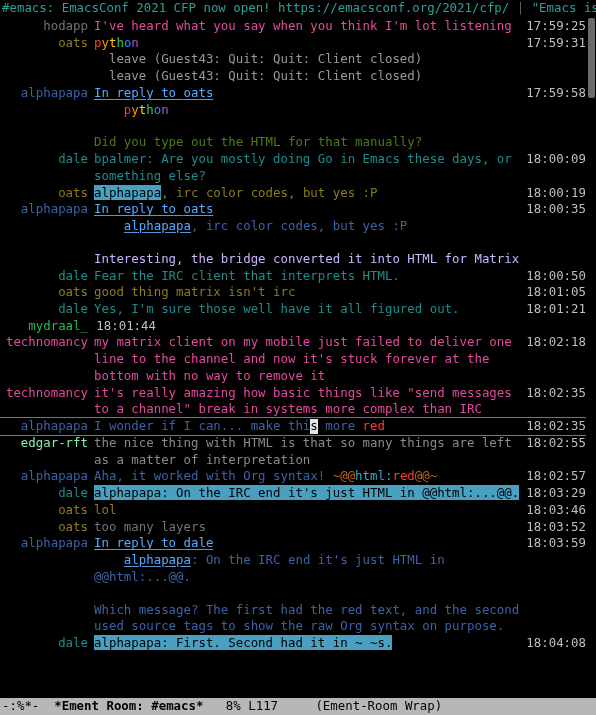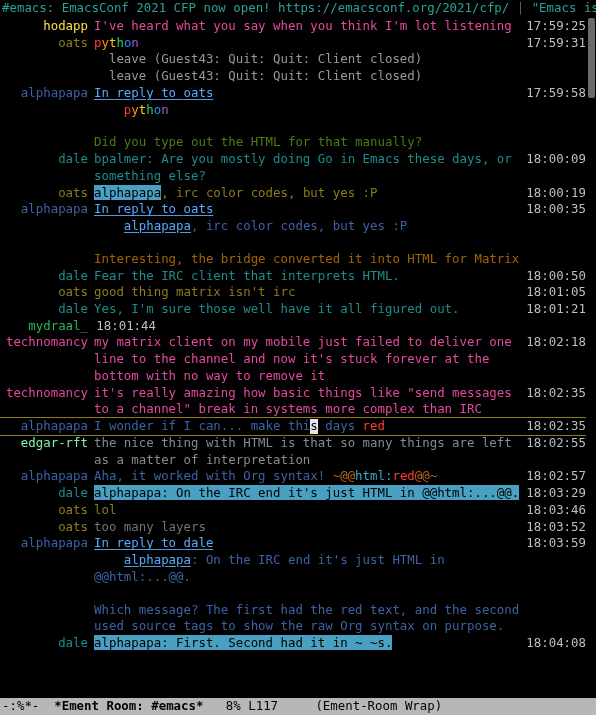--- a/index.html
+++ b/index.html
@@ -107,21 +107,21 @@
 </head>
 <body>
 
 <div class="app">
   <div class="header">
     <span>#emacs</span><span>: EmacsConf 2021 CFP now open! https://emacsconf.org/2021/cfp/ </span><span class="divider">|</span><span> "Emacs is a co</span>
   </div>
 
   <div class="content" id="content">
       <div class="msg">
-        <div class="nick-col" style="color:#fde047">hodapp</div>
+        <div class="nick-col" style="color:#737373">hodapp</div>
         <div class="body-col"><span style="color:#e34a9f">I've heard what you say when you think I'm lot listening</span></div>
         <div class="ts-col">17:59:25</div>
       </div>
       <div class="msg">
         <div class="nick-col" style="color:#8e7b1b">oats</div>
         <div class="body-col"><span class="rainbow"><span class="r1">p</span><span class="r2">y</span><span class="r3">t</span><span class="r4">h</span><span class="r5">o</span><span class="r6">n</span></span></div>
         <div class="ts-col">17:59:31</div>
       </div>
       <div class="msg">
         <div class="nick-col"></div>
@@ -165,21 +165,21 @@
         <div class="ts-col">18:00:35</div>
       </div>
       <div class="msg">
         <div class="nick-col"></div>
         <div class="body-col">&nbsp;&nbsp;&nbsp;&nbsp;<span class="link">alphapapa</span><span style="color:#3c62a6">, irc color codes, but yes :P</span></div>
         <div class="ts-col"></div>
       </div>
       <div class="gap"></div>
       <div class="msg">
         <div class="nick-col"></div>
-        <div class="body-col"><span style="color:#a16207">Interesting, the bridge converted it into HTML for Matrix</span></div>
+        <div class="body-col"><span style="color:#c4b5fd">Interesting, the bridge converted it into HTML for Matrix</span></div>
         <div class="ts-col"></div>
       </div>
       <div class="msg">
         <div class="nick-col" style="color:#1f8c8c">dale</div>
         <div class="body-col"><span style="color:#1f8c8c">Fear the IRC client that interprets HTML.</span></div>
         <div class="ts-col">18:00:50</div>
       </div>
       <div class="msg">
         <div class="nick-col" style="color:#8e7b1b">oats</div>
         <div class="body-col"><span style="color:#8e7b1b">good thing matrix isn't irc</span></div>
@@ -199,21 +199,21 @@
         <div class="body-col"><span style="color:#e34a9f">my matrix client on my mobile just failed to deliver one line to the channel and now it's stuck forever at the bottom with no way to remove it</span></div>
         <div class="ts-col">18:02:18</div>
       </div>
       <div class="msg">
         <div class="nick-col" style="color:#e34a9f">technomancy</div>
         <div class="body-col"><span style="color:#e34a9f">it's really amazing how basic things like "send messages to a channel" break in systems more complex than IRC</span></div>
         <div class="ts-col">18:02:35</div>
       </div>
       <div class="msg cursor-line">
         <div class="nick-col" style="color:#3c62a6">alphapapa</div>
-        <div class="body-col"><span style="color:#3c62a6">I wonder if I can... make thi</span><span class="caret">s</span><span style="color:#3c62a6"> days </span><span style="color:#ff3b30">red</span></div>
+        <div class="body-col"><span style="color:#3c62a6">I wonder if I can... make thi</span><span class="caret">s</span><span style="color:#3c62a6"> more </span><span style="color:#ff3b30">red</span></div>
         <div class="ts-col">18:02:35</div>
       </div>
       <div class="msg">
         <div class="nick-col" style="color:#86efac">edgar-rft</div>
         <div class="body-col"><span style="color:#8a8a8a">the nice thing with HTML is that so many things are left as a matter of interpretation</span></div>
         <div class="ts-col">18:02:55</div>
       </div>
       <div class="msg">
         <div class="nick-col" style="color:#3c62a6">alphapapa</div>
         <div class="body-col"><span style="color:#3c62a6">Aha, it worked with Org syntax!  </span><span style="color:#b5651d">~@@</span><span style="color:#3aa7c4">html:<font color="red"></font></span><font color="red"><span style="color:#ff3b30">red</span><span style="color:#3aa7c4"></span></font><span style="color:#b5651d">@@~</span></div>

